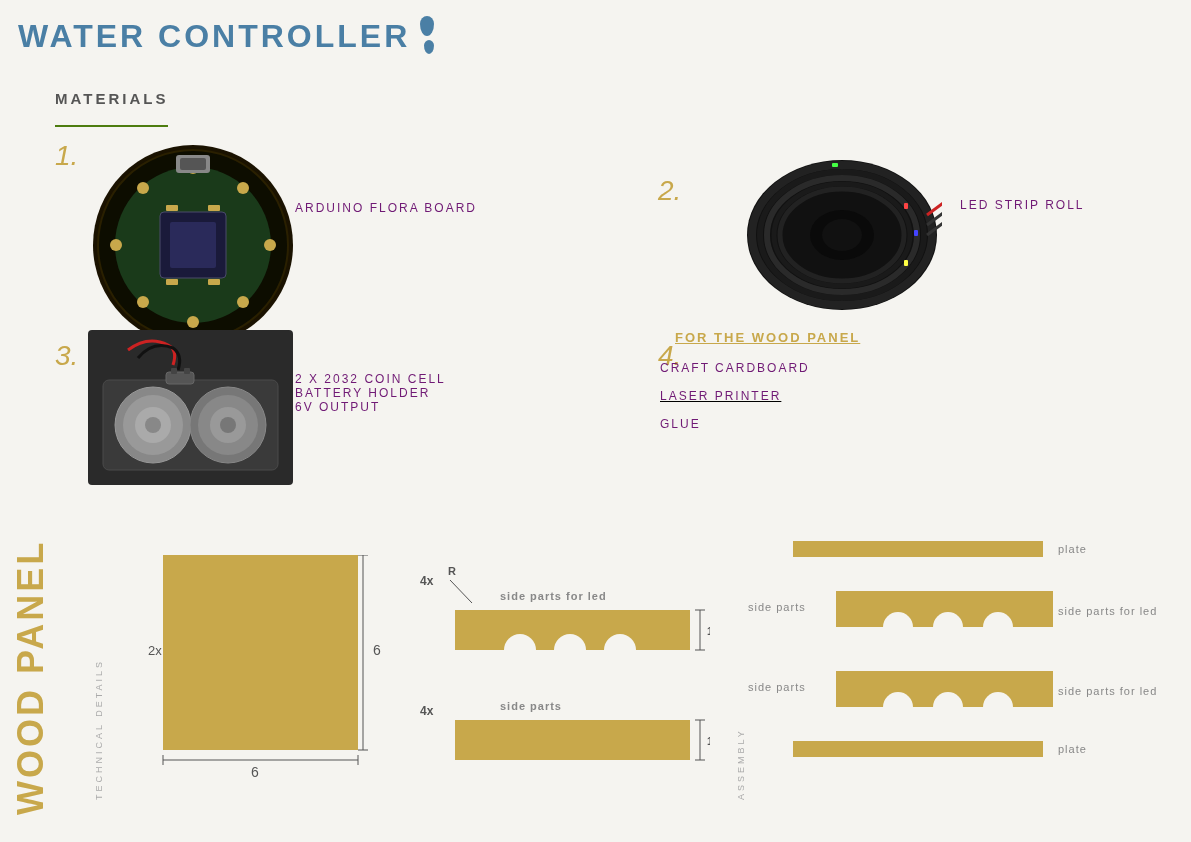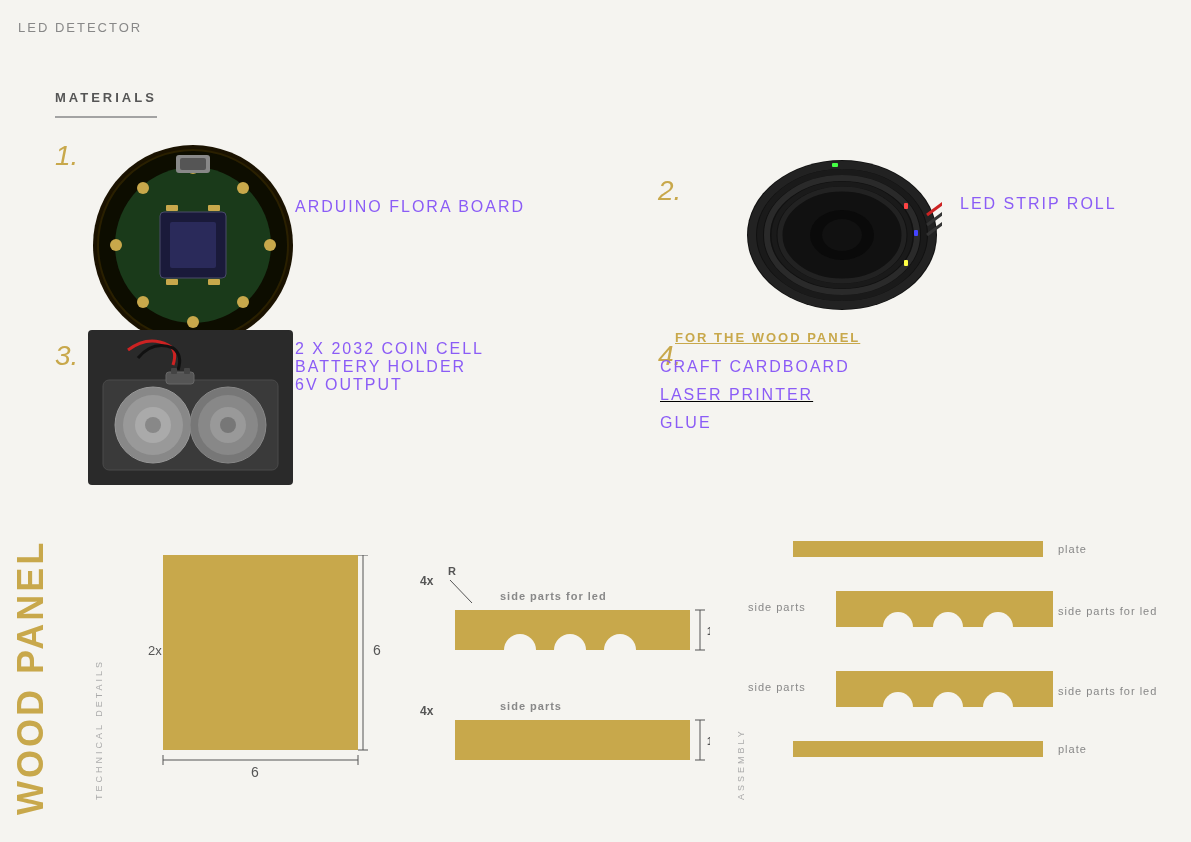--- a/index.html
+++ b/index.html
@@ -56,67 +56,73 @@
       margin-top: 2px;
     }
 
     
     .materials-tab {
       position: absolute;
       top: 90px;
       left: 55px;
     }
     .materials-label {
-      font-size: 13px;
+      font-size: 15px;
       letter-spacing: 3px;
       color: #555;
       font-weight: bold;
       text-transform: uppercase;
-      padding-bottom: 11px;
-      border-bottom: 2px solid #a3a3a3;
+      padding-bottom: 18px;
+      border-bottom: 2px solid #4d7c0f;
     }
 
     
     .item-num {
       font-size: 28px;
       font-weight: 300;
       color: #c8a84b;
       font-style: italic;
     }
 
     
     .item4 {
       position: absolute;
       top: 328px;
       left: 660px;
     }
 
     
     .item-label {
-      font-size: 16px;
+      font-size: 12px;
       letter-spacing: 2px;
-      color: #8b5cf6;
+      color: #701a75;
       text-transform: uppercase;
       font-weight: 500;
     }
 
     
     .num1 { position: absolute; top: 140px; left: 55px; }
     .num2 { position: absolute; top: 175px; left: 658px; }
     .num3 { position: absolute; top: 340px; left: 55px; }
     .num4 { position: absolute; top: 340px; left: 658px; }
 
     .label1 { position: absolute; top: 198px; left: 295px; }
     .label2 { position: absolute; top: 195px; left: 960px; }
   </style>
 </head>
 <body>
 
 <div class="header">
-  <div class="subtitle">LED DETECTOR</div>
+  <div class="title-row">
+    <span class="main-title">WATER CONTROLLER</span>
+    <div class="drop-icon">
+      <div class="drop-shape"></div>
+      <div class="drop-shape small"></div>
+    </div>
+  </div>
 </div>
 
 <div class="materials-tab">
   <div class="materials-label">MATERIALS</div>
 </div>
 
 <div class="num1">
   <span class="item-num">1.</span>
 </div>
 <div class="num2">
@@ -209,21 +215,21 @@
     <circle cx="140" cy="95" r="30" fill="#888"></circle>
     <circle cx="140" cy="95" r="18" fill="#999"></circle>
     <circle cx="140" cy="95" r="8" fill="#777"></circle>
 
     <rect x="78" y="42" width="28" height="12" rx="3" fill="#555" stroke="#666" stroke-width="1"></rect>
     <rect x="83" y="38" width="6" height="6" rx="1" fill="#444"></rect>
     <rect x="96" y="38" width="6" height="6" rx="1" fill="#444"></rect>
   </svg>
 </div>
 
-<div style="position:absolute; top:340px; left:295px;">
+<div style="position:absolute; top:372px; left:295px;">
   <div class="item-label">2 X 2032 COIN CELL</div>
   <div class="item-label">BATTERY HOLDER</div>
   <div class="item-label">6V OUTPUT</div>
 </div>
 
 <div class="item4">
   <div style="margin-bottom:12px;">
     <span style="font-size:13px; letter-spacing:2px; color:#c8a84b; font-weight:bold; text-transform:uppercase; text-decoration: underline; text-decoration-color:#c8a84b;padding-left:15px;">FOR THE WOOD PANEL</span>
   </div>
   <div style="margin-bottom:10px;">

